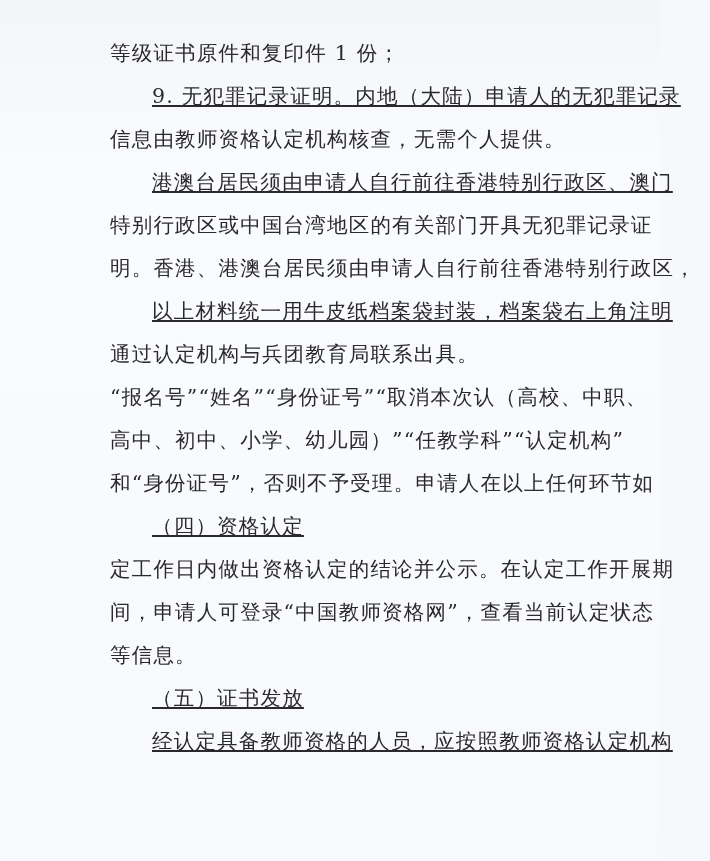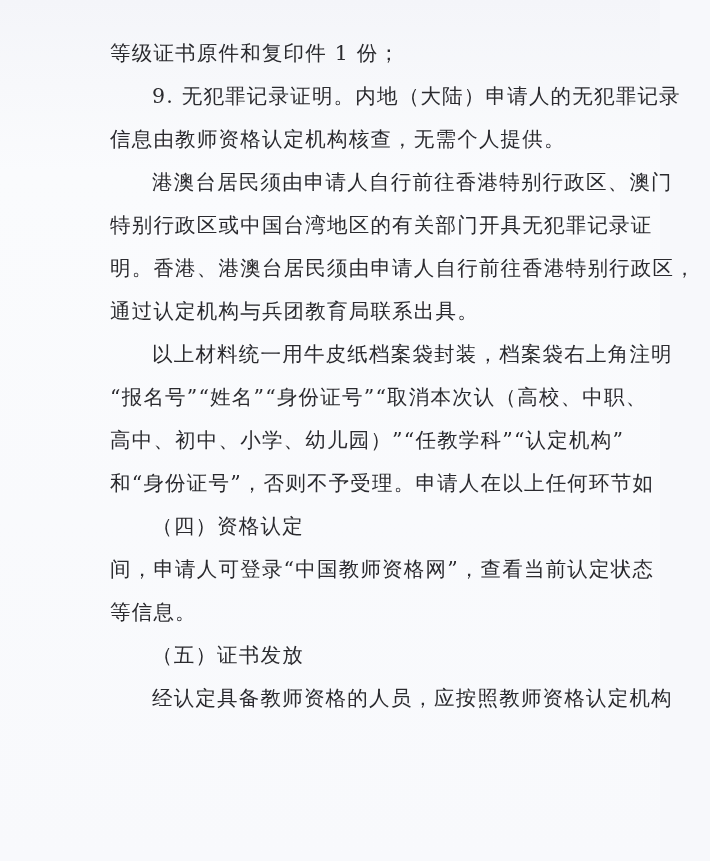--- a/index.html
+++ b/index.html
@@ -11,39 +11,40 @@
   }
   .page {
     position: relative; width: 660px; height: 861px;
     background: linear-gradient(180deg, #f4f5f9 0%, #fafbfd 20%, #f8f9fc 100%);
   }
   .body-text {
     position: absolute; left: 110px; top: 32px; width: 500px;
     font-size: 20.5px; line-height: 43px; letter-spacing: 1.2px;
   }
   .line { display: block; white-space: nowrap; height: 43px; }
-  .indent { padding-left: 42px; }
+  .indent { padding-left: 42px; text-decoration: underline; }
   .justify { text-align: justify; text-align-last: justify; }
 </style>
 </head>
 <body>
 
 <div class="page">
   <div class="body-text">
     <span class="line">等级证书原件和复印件 1 份；</span>
     <span class="line indent justify">9. 无犯罪记录证明。内地（大陆）申请人的无犯罪记录</span>
     <span class="line">信息由教师资格认定机构核查，无需个人提供。</span>
     <span class="line indent justify">港澳台居民须由申请人自行前往香港特别行政区、澳门</span>
     <span class="line justify">特别行政区或中国台湾地区的有关部门开具无犯罪记录证</span>
     <span class="line justify">明。香港、港澳台居民须由申请人自行前往香港特别行政区，</span>
+    <span class="line indent justify">以上材料统一用牛皮纸档案袋封装，档案袋右上角注明</span>
     <span class="line">通过认定机构与兵团教育局联系出具。</span>
-    <span class="line indent justify">以上材料统一用牛皮纸档案袋封装，档案袋右上角注明</span>
     <span class="line justify">“报名号”“姓名”“身份证号”“取消本次认（高校、中职、</span>
     <span class="line justify">高中、初中、小学、幼儿园）”“任教学科”“认定机构”</span>
     <span class="line justify">和“身份证号”，否则不予受理。申请人在以上任何环节如</span>
     <span class="line indent">（四）资格认定</span>
+    <span class="line justify">定工作日内做出资格认定的结论并公示。在认定工作开展期</span>
     <span class="line justify">间，申请人可登录“中国教师资格网”，查看当前认定状态</span>
     <span class="line">等信息。</span>
     <span class="line indent">（五）证书发放</span>
     <span class="line indent justify">经认定具备教师资格的人员，应按照教师资格认定机构</span>
 
   </div>
 </div>
 
 </body></html>

